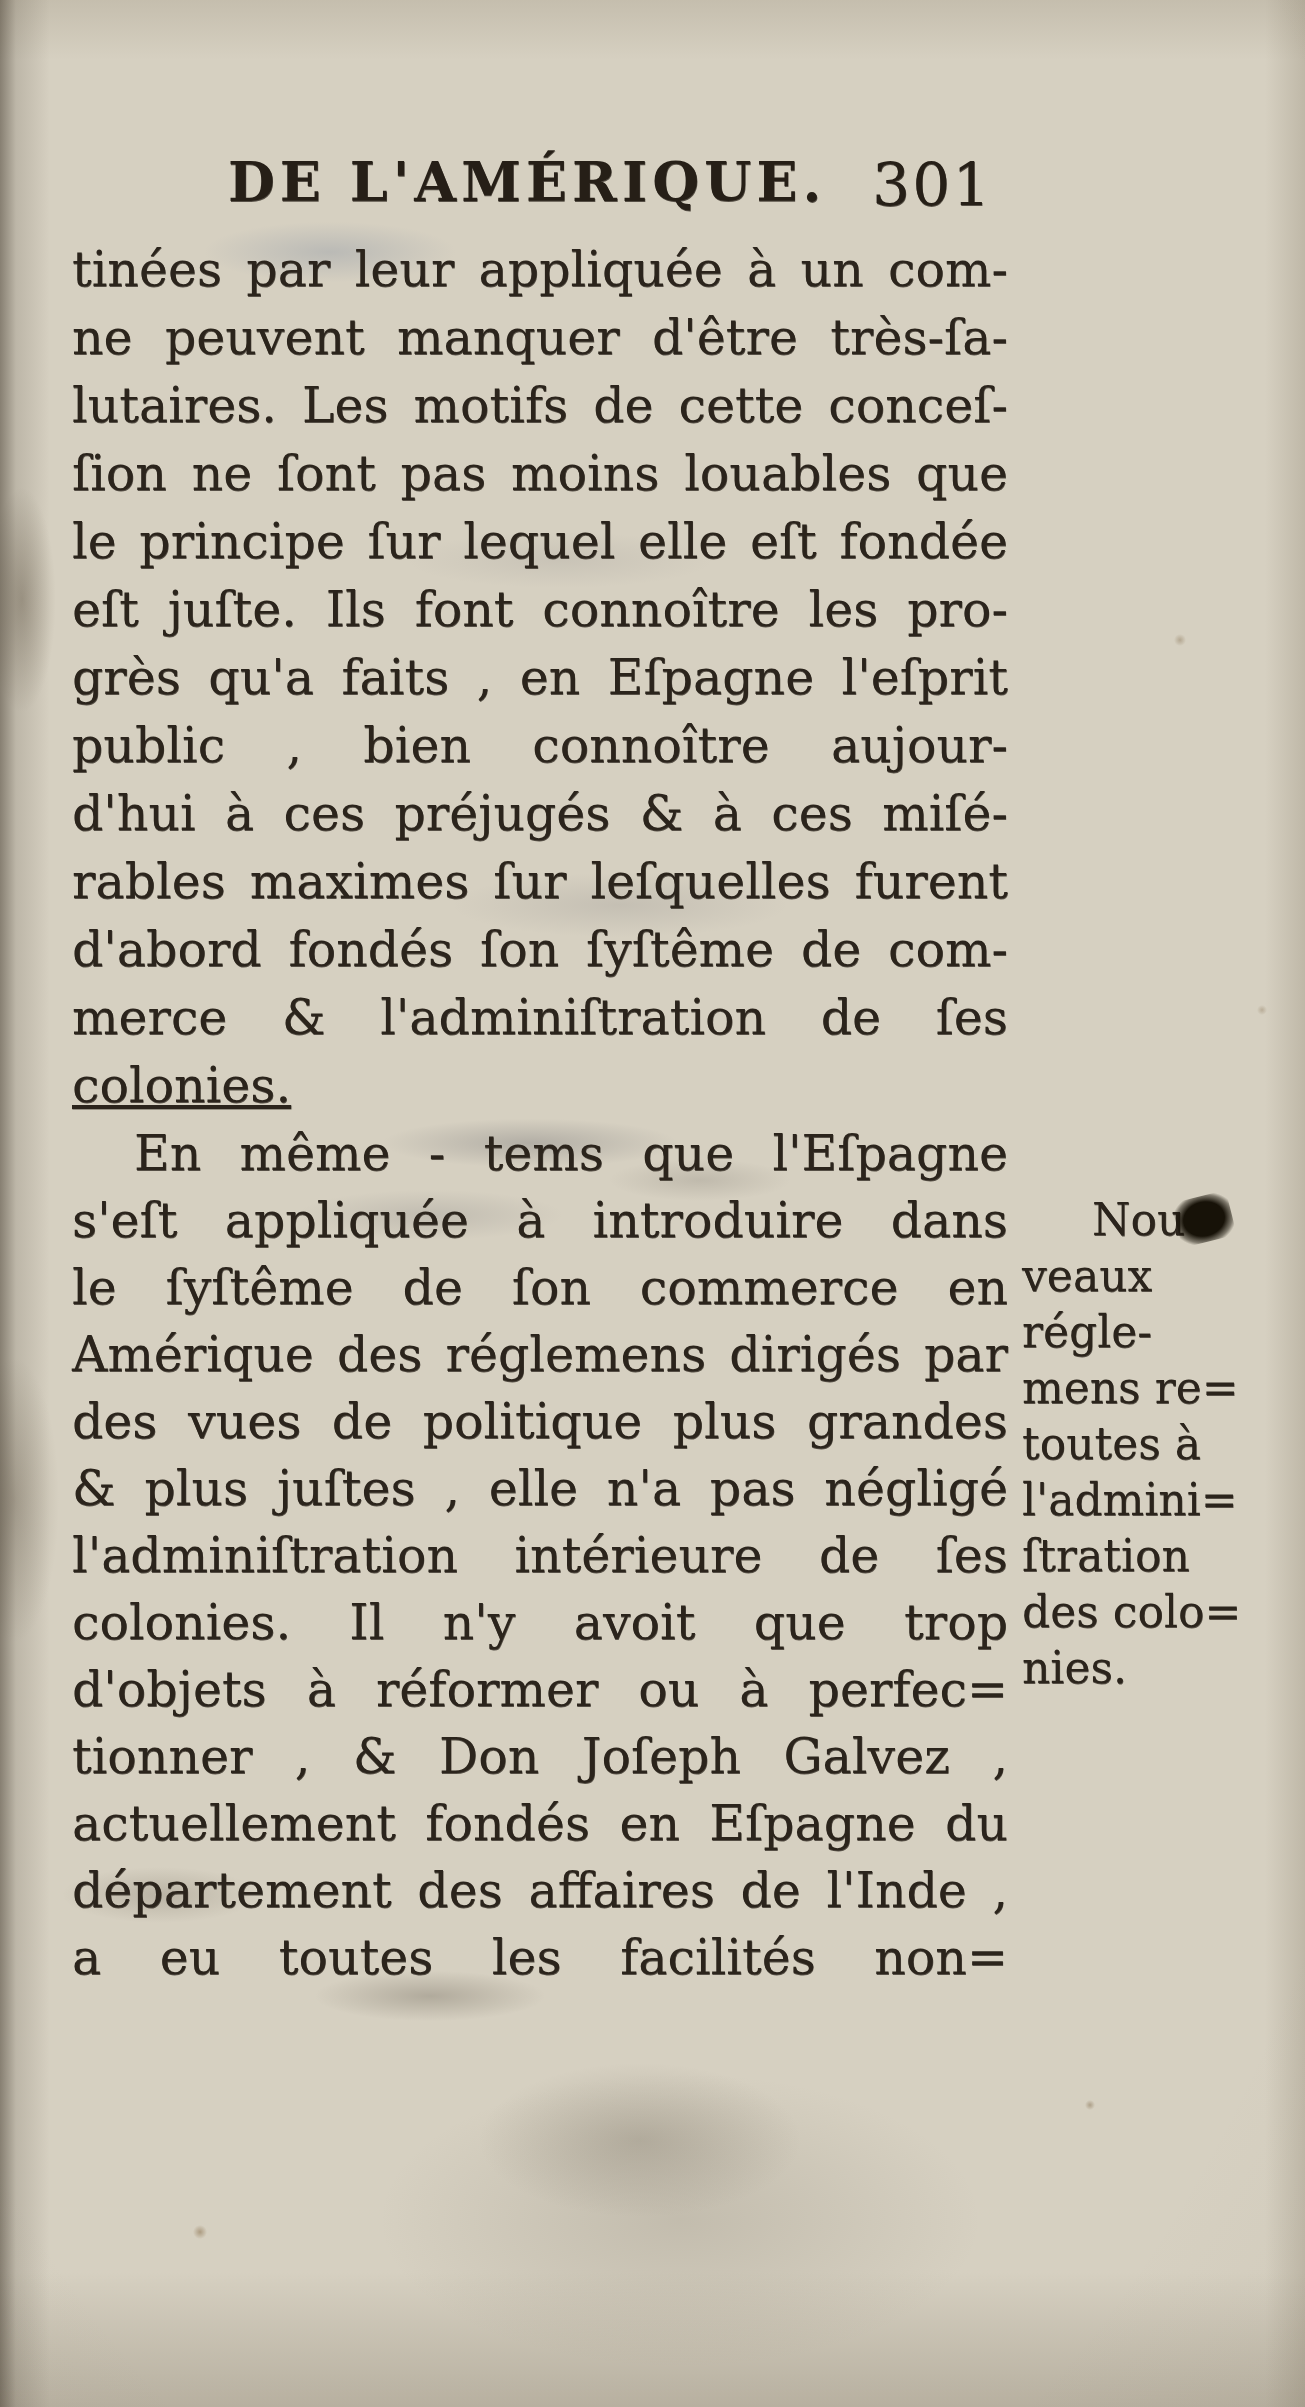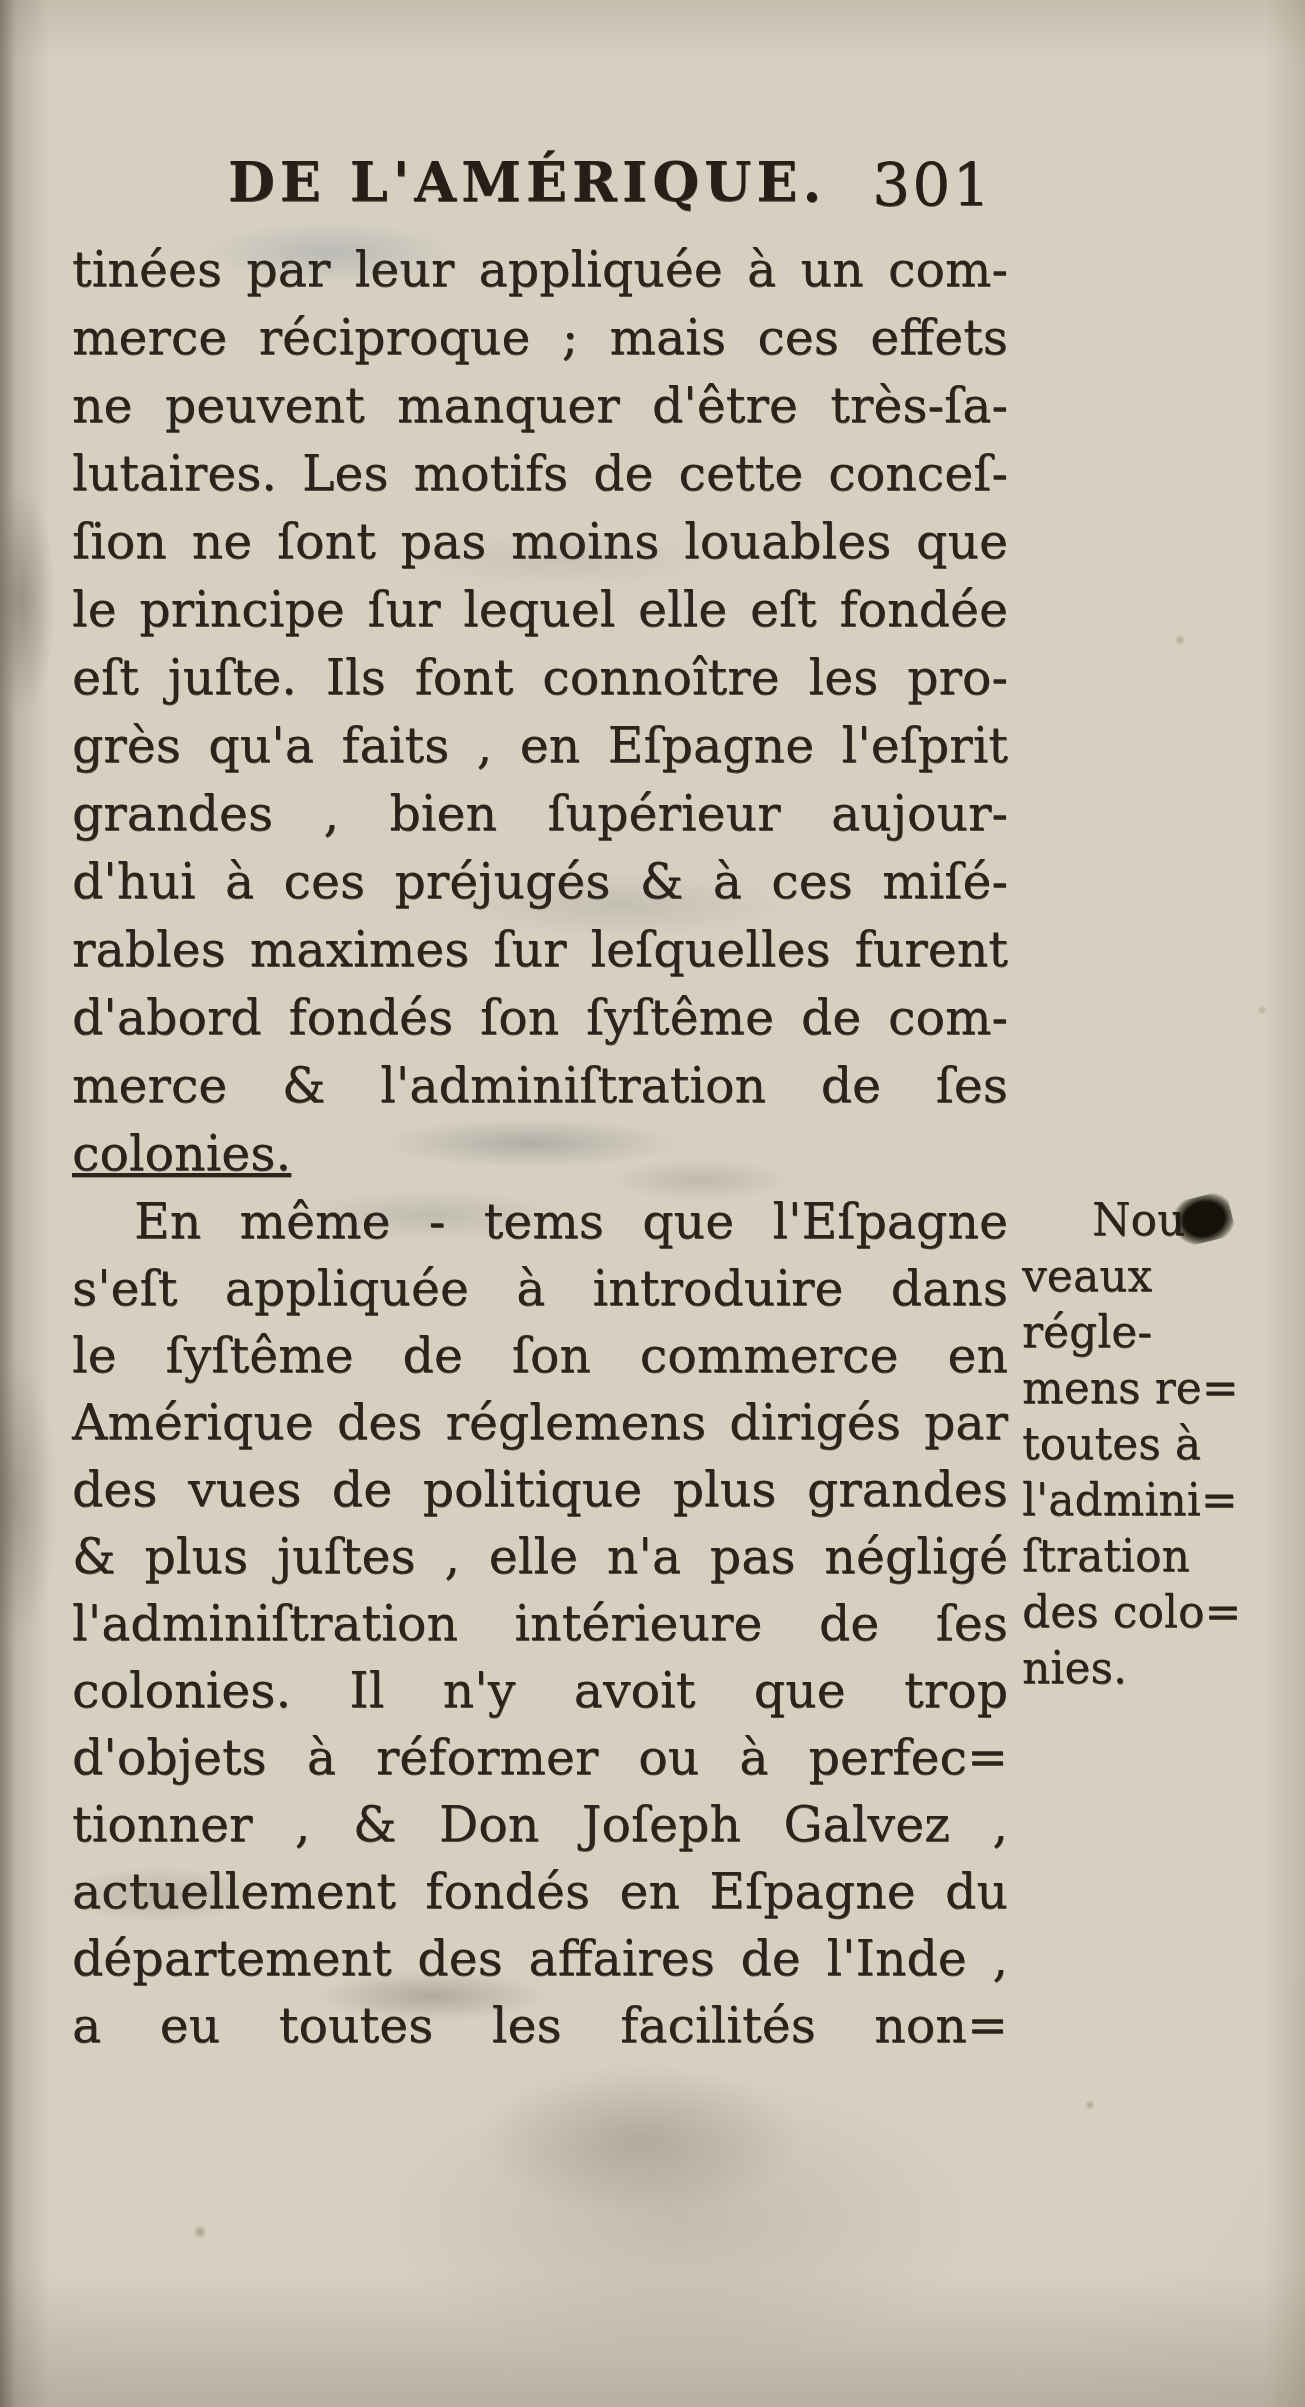--- a/index.html
+++ b/index.html
@@ -80,28 +80,27 @@
 <body>
 
 <div class="page">
 
   <div class="running-title ink">DE L'AMÉRIQUE.</div>
   <div class="page-number ink">301</div>
 
   <div class="body-text">
     <div class="para1">
       <div class="line ink">tinées par leur appliquée à un com-</div>
-      <div class="line ink">merce réciproque ; mais ces effets</div>
       <div class="line ink">ne peuvent manquer d'être très-ſa-</div>
       <div class="line ink">lutaires. Les motifs de cette conceſ-</div>
       <div class="line ink">ſion ne ſont pas moins louables que</div>
       <div class="line ink">le principe ſur lequel elle eſt fondée</div>
       <div class="line ink">eſt juſte. Ils font connoître les pro-</div>
       <div class="line ink">grès qu'a faits , en Eſpagne l'eſprit</div>
-      <div class="line ink">grandes , bien ſupérieur aujour-</div>
+      <div class="line ink">public , bien connoître aujour-</div>
       <div class="line ink">d'hui à ces préjugés &amp; à ces miſé-</div>
       <div class="line ink">rables maximes ſur leſquelles furent</div>
       <div class="line ink">d'abord fondés ſon ſyſtême de com-</div>
       <div class="line ink">merce &amp; l'adminiſtration de ſes</div>
       <div class="line ink lastline">colonies.</div>
     </div>
     <div class="para2">
       <div class="line ink indent">En même - tems que l'Eſpagne</div>
       <div class="line ink">s'eſt appliquée à introduire dans</div>
       <div class="line ink">le ſyſtême de ſon commerce en</div>

